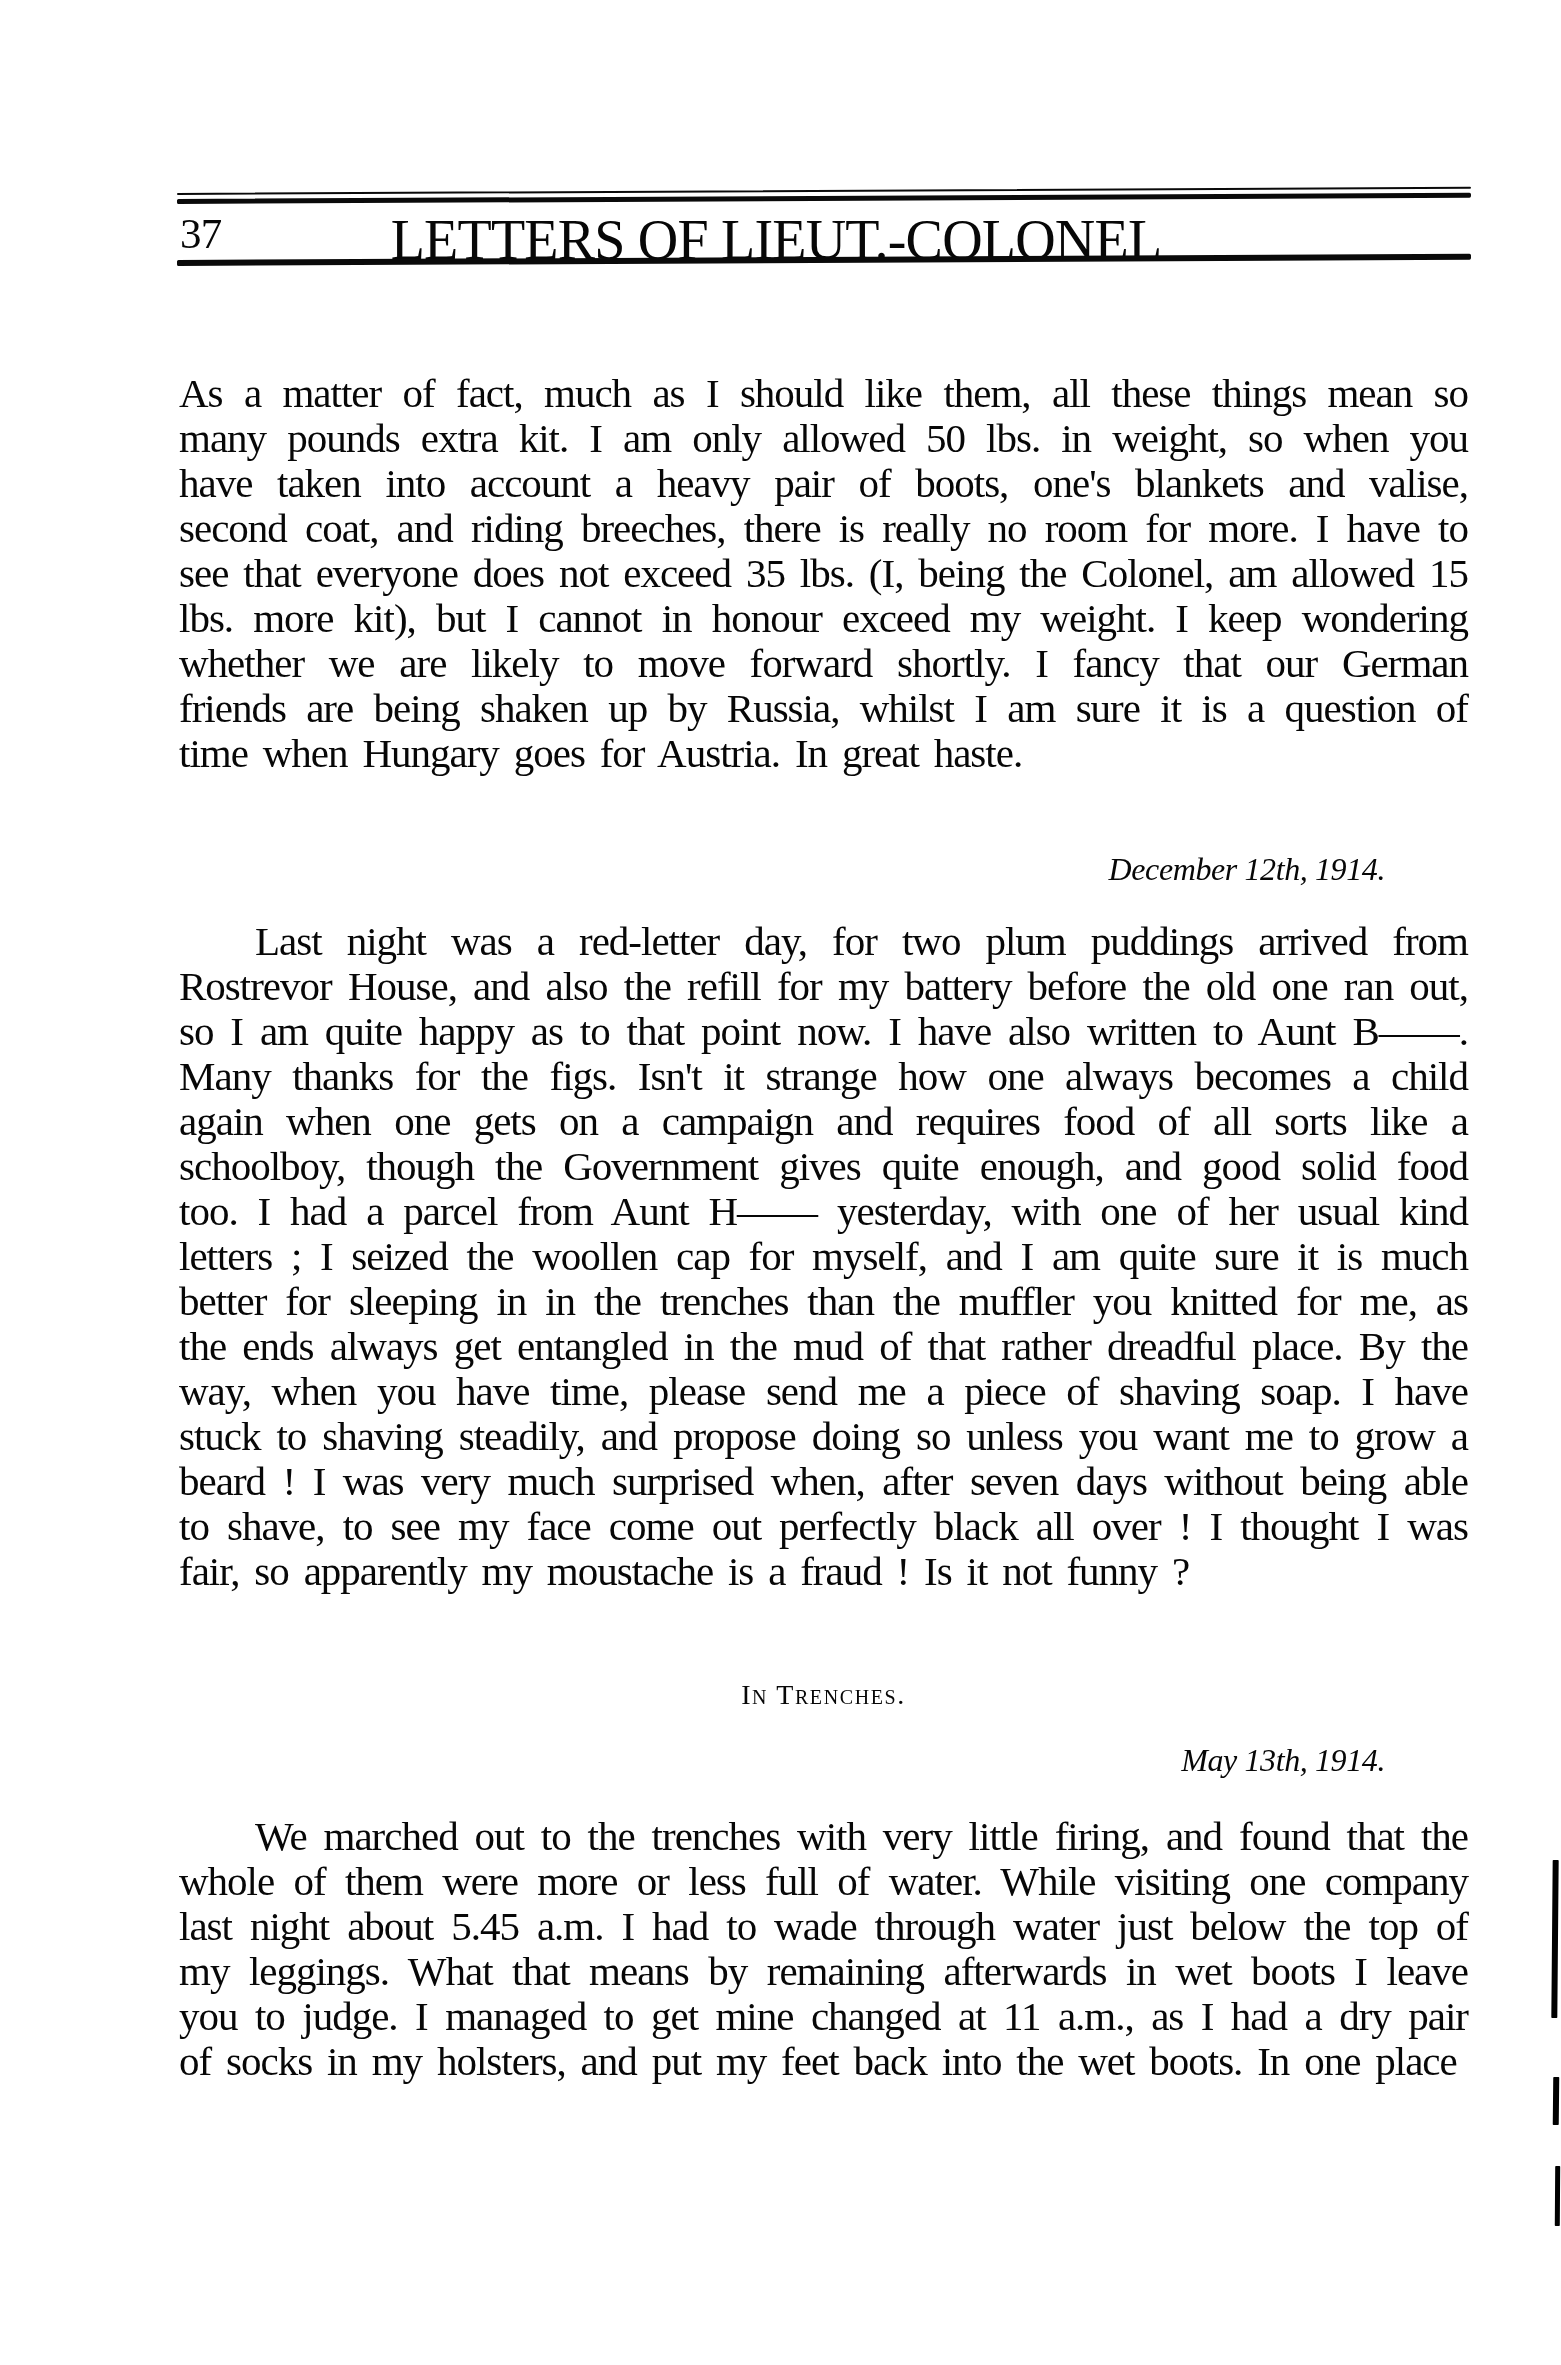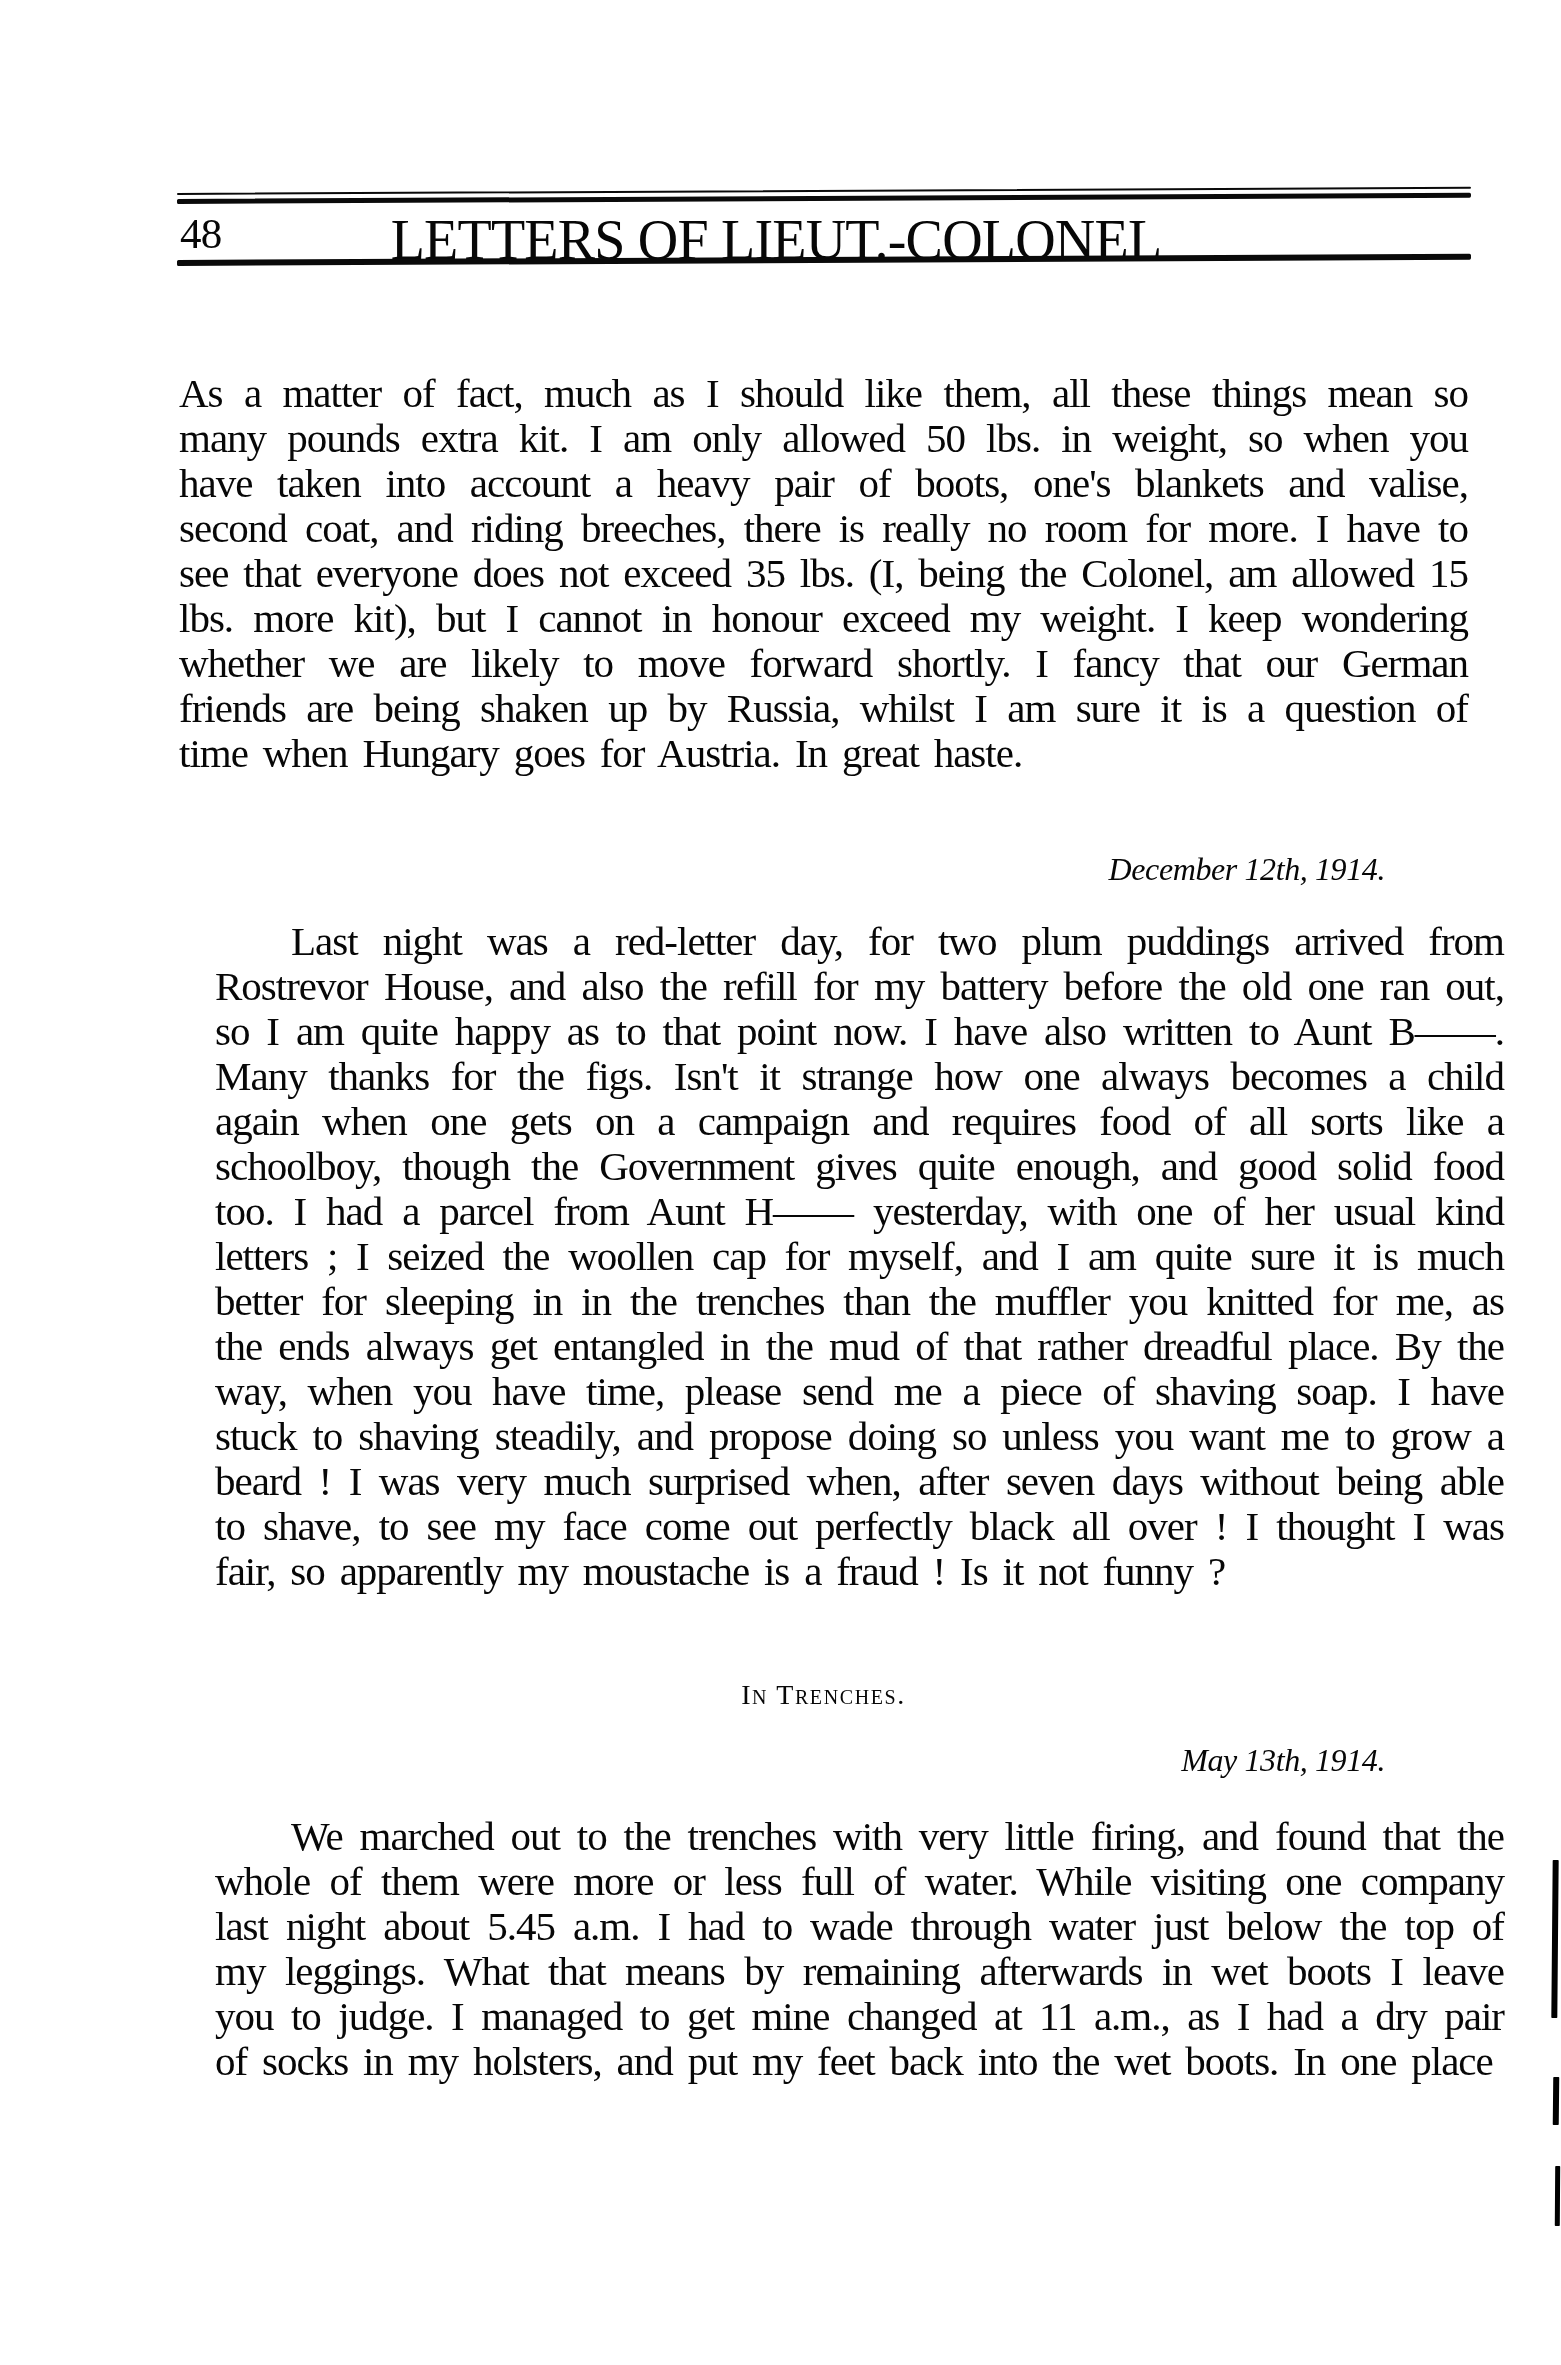--- a/index.html
+++ b/index.html
@@ -57,21 +57,21 @@
   .textblock {
     position: absolute;
     left: 179px;
     width: 1289px;
     font-size: 41px;
     line-height: 45px;
     letter-spacing: -1px;
     word-spacing: 5.6px;
     text-align: justify;
   }
-  .indent { text-indent: 76px; margin-left: 36px; }
+  .indent { text-indent: 76px; }
 
   .p-continuation { top: 330px; }
   .entry1-body    { top: 878px; }
   .entry2-body    { top: 1773px; }
 
   .dateline {
     position: absolute;
     left: 179px;
     width: 1289px;
     text-align: right;
@@ -108,21 +108,21 @@
   .mark-3 { left: 1555px; top: 2166px; width: 4.8px; height: 60px;  transform: rotate(0.4deg); }
 </style>
 </head>
 <body>
 
 <div class="page">
 
   <div class="rule rule-top-thin"></div>
   <div class="rule rule-top-thick"></div>
 
-  <div class="page-number">48</div>
+  <div class="page-number">37</div>
 
   <div class="running-title">LETTERS OF LIEUT.-COLONEL</div>
 
   <div class="rule rule-bottom"></div>
 
   <p class="textblock p-continuation">As a matter of fact, much as I should like them, all these things mean so many pounds extra kit.  I am only allowed 50 lbs. in weight, so when you have taken into account a heavy pair of boots, one's blankets and valise, second coat, and riding breeches, there is really no room for more.  I have to see that everyone does not exceed 35 lbs. (I, being the Colonel, am allowed 15 lbs. more kit), but I cannot in honour exceed my weight.  I keep wondering whether we are likely to move forward shortly.  I fancy that our German friends are being shaken up by Russia, whilst I am sure it is a question of time when Hungary goes for Austria.  In great haste.</p>
 
   <p class="dateline dateline-1">December 12th, 1914.</p>
 
   <p class="textblock indent entry1-body">Last night was a red-letter day, for two plum puddings arrived from Rostrevor House, and also the refill for my battery before the old one ran out, so I am quite happy as to that point now.  I have also written to Aunt B——.  Many thanks for the figs.  Isn't it strange how one always becomes a child again when one gets on a campaign and requires food of all sorts like a schoolboy, though the Government gives quite enough, and good solid food too.  I had a parcel from Aunt H—— yesterday, with one of her usual kind letters ; I seized the woollen cap for myself, and I am quite sure it is much better for sleeping in in the trenches than the muffler you knitted for me, as the ends always get entangled in the mud of that rather dreadful place.  By the way, when you have time, please send me a piece of shaving soap.  I have stuck to shaving steadily, and propose doing so unless you want me to grow a beard !  I was very much surprised when, after seven days without being able to shave, to see my face come out perfectly black all over !  I thought I was fair, so apparently my moustache is a fraud !  Is it not funny ?</p>

